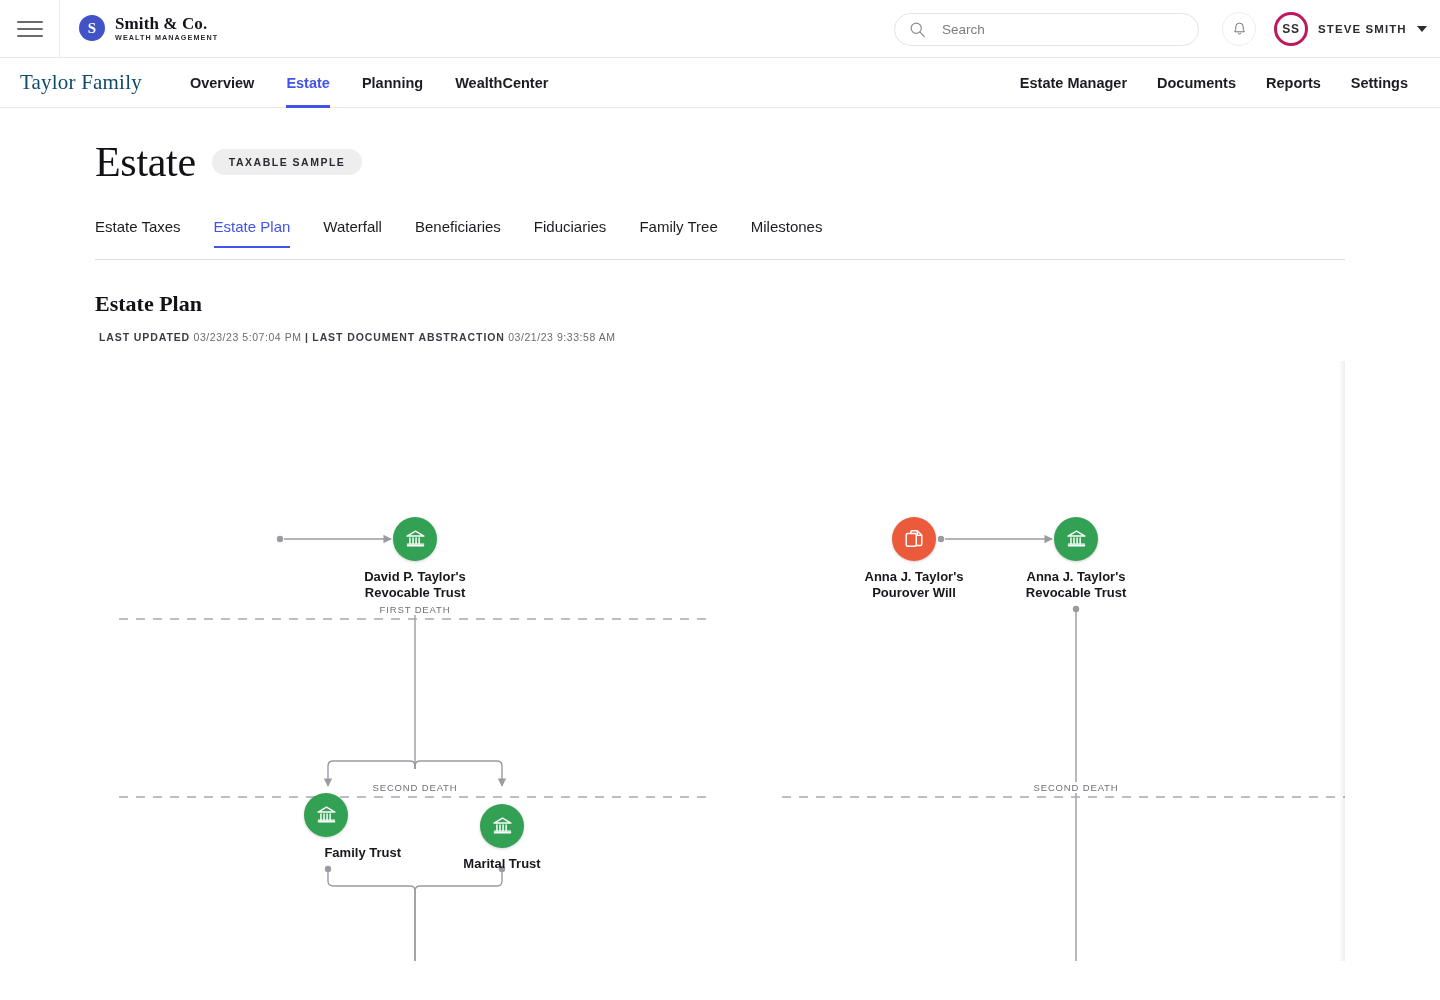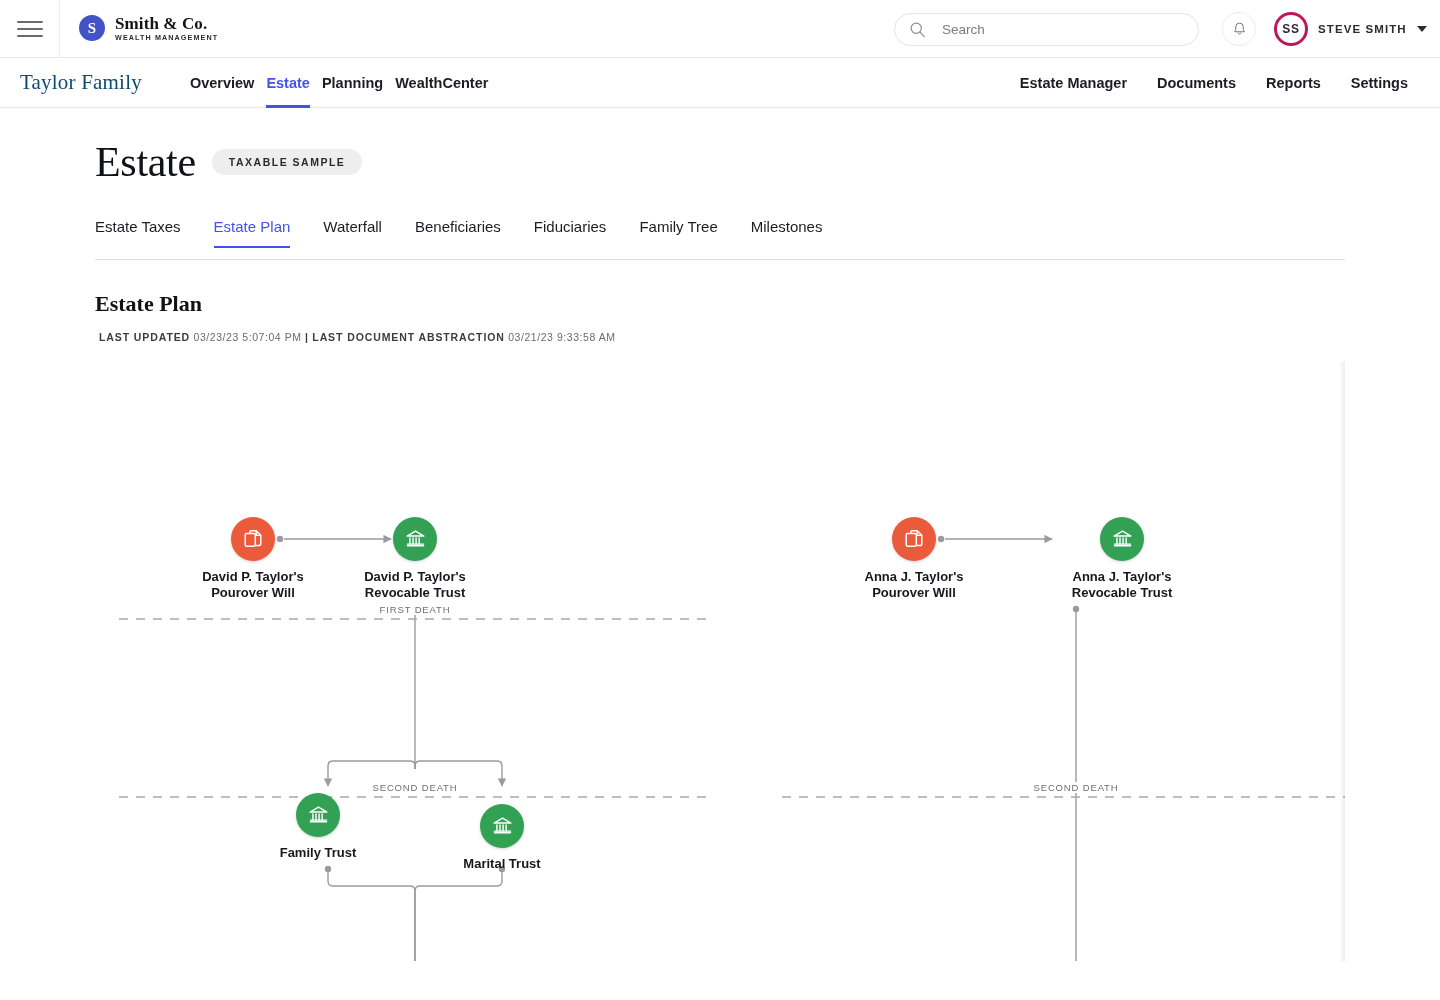--- a/index.html
+++ b/index.html
@@ -72,21 +72,21 @@
   
   .navbar {
     position: absolute; top: 58px; left: 0; width: 1440px; height: 50px;
     background: #fff; border-bottom: 1px solid #e8e8e8;
     display: flex; align-items: center;
   }
   .family-name {
     margin-left: 20px; font-family: "Liberation Serif", serif;
     font-size: 21px; color: #0c4a6e; letter-spacing: 0.2px;
   }
-  .nav-left { display: flex; align-items: center; gap: 12px; margin-left: 48px; height: 50px; }
+  .nav-left { display: flex; align-items: center; gap: 32px; margin-left: 48px; height: 50px; }
   .nav-right { position: absolute; right: 32px; display: flex; align-items: center; gap: 30px; }
   .nav-item {
     font-size: 14.5px; font-weight: 700; color: #1c1c24; cursor: pointer;
     height: 50px; display: flex; align-items: center; position: relative;
   }
   .nav-item.active { color: #4253e8; }
   .nav-item.active::after {
     content: ''; position: absolute; left: 0; right: 0; bottom: 0; height: 2.5px; background: #4253e8;
   }
 
@@ -279,47 +279,37 @@
           <line x1="24" y1="258" x2="615" y2="258"></line>
           <line x1="24" y1="436" x2="615" y2="436"></line>
           <line x1="687" y1="436" x2="1420" y2="436"></line>
         </g>
       </svg>
 
       <div class="divider-label" style="left:320px; top:243px;">FIRST DEATH</div>
       <div class="divider-label" style="left:320px; top:421px;">SECOND DEATH</div>
       <div class="divider-label" style="left:981px; top:421px;">SECOND DEATH</div>
 
-      <div class="node" style="left:83px; top:156px;">
-        <div class="node-circle orange">
-          <svg width="22" height="22" viewBox="0 0 24 24" fill="none" stroke="#fff" stroke-width="1.6" stroke-linejoin="round">
-            <rect x="3.5" y="6" width="11" height="14" rx="1.6"></rect>
-            <path d="M8.5 6V4.6A1.6 1.6 0 0 1 10.1 3h5.4l5 5v9.4a1.6 1.6 0 0 1-1.6 1.6h-4.3"></path>
-            <path d="M15.5 3v5h5"></path>
-          </svg>
-        </div>
-        <div class="node-label">David P. Taylor's Pourover Will</div>
-      </div>
 
       <div class="node" style="left:245px; top:156px;">
         <div class="node-circle green">
           <svg width="23" height="23" viewBox="0 0 24 24" fill="none" stroke="#fff" stroke-width="1.5" stroke-linecap="round" stroke-linejoin="round">
             <path d="M12 3.2 3.2 8.4h17.6z"></path>
             <line x1="6.2" y1="10.4" x2="6.2" y2="16.6"></line>
             <line x1="9.4" y1="10.4" x2="9.4" y2="16.6"></line>
             <line x1="12.6" y1="10.4" x2="12.6" y2="16.6"></line>
             <line x1="15.8" y1="10.4" x2="15.8" y2="16.6"></line>
             <line x1="3.6" y1="18.6" x2="20.4" y2="18.6"></line>
             <line x1="3.6" y1="16.8" x2="20.4" y2="16.8"></line>
           </svg>
         </div>
         <div class="node-label">David P. Taylor's Revocable Trust</div>
       </div>
 
-      <div class="node" style="left:148px; top:432px;">
+      <div class="node" style="left:156px; top:432px;text-align:right;">
         <div class="node-circle green">
           <svg width="23" height="23" viewBox="0 0 24 24" fill="none" stroke="#fff" stroke-width="1.5" stroke-linecap="round" stroke-linejoin="round">
             <path d="M12 3.2 3.2 8.4h17.6z"></path>
               <line x1="6.2" y1="10.4" x2="6.2" y2="16.6"></line>
               <line x1="9.4" y1="10.4" x2="9.4" y2="16.6"></line>
               <line x1="12.6" y1="10.4" x2="12.6" y2="16.6"></line>
               <line x1="15.8" y1="10.4" x2="15.8" y2="16.6"></line>
               <line x1="3.6" y1="18.6" x2="20.4" y2="18.6"></line>
               <line x1="3.6" y1="16.8" x2="20.4" y2="16.8"></line>
           </svg>
@@ -346,21 +336,21 @@
         <div class="node-circle orange">
           <svg width="22" height="22" viewBox="0 0 24 24" fill="none" stroke="#fff" stroke-width="1.6" stroke-linejoin="round">
             <rect x="3.5" y="6" width="11" height="14" rx="1.6"></rect>
             <path d="M8.5 6V4.6A1.6 1.6 0 0 1 10.1 3h5.4l5 5v9.4a1.6 1.6 0 0 1-1.6 1.6h-4.3"></path>
             <path d="M15.5 3v5h5"></path>
           </svg>
         </div>
         <div class="node-label">Anna J. Taylor's Pourover Will</div>
       </div>
 
-      <div class="node" style="left:952px; top:156px;">
+      <div class="node" style="left:906px; top:156px;">
         <div class="node-circle green">
           <svg width="23" height="23" viewBox="0 0 24 24" fill="none" stroke="#fff" stroke-width="1.5" stroke-linecap="round" stroke-linejoin="round">
             <path d="M12 3.2 3.2 8.4h17.6z"></path>
               <line x1="6.2" y1="10.4" x2="6.2" y2="16.6"></line>
               <line x1="9.4" y1="10.4" x2="9.4" y2="16.6"></line>
               <line x1="12.6" y1="10.4" x2="12.6" y2="16.6"></line>
               <line x1="15.8" y1="10.4" x2="15.8" y2="16.6"></line>
               <line x1="3.6" y1="18.6" x2="20.4" y2="18.6"></line>
               <line x1="3.6" y1="16.8" x2="20.4" y2="16.8"></line>
           </svg>

